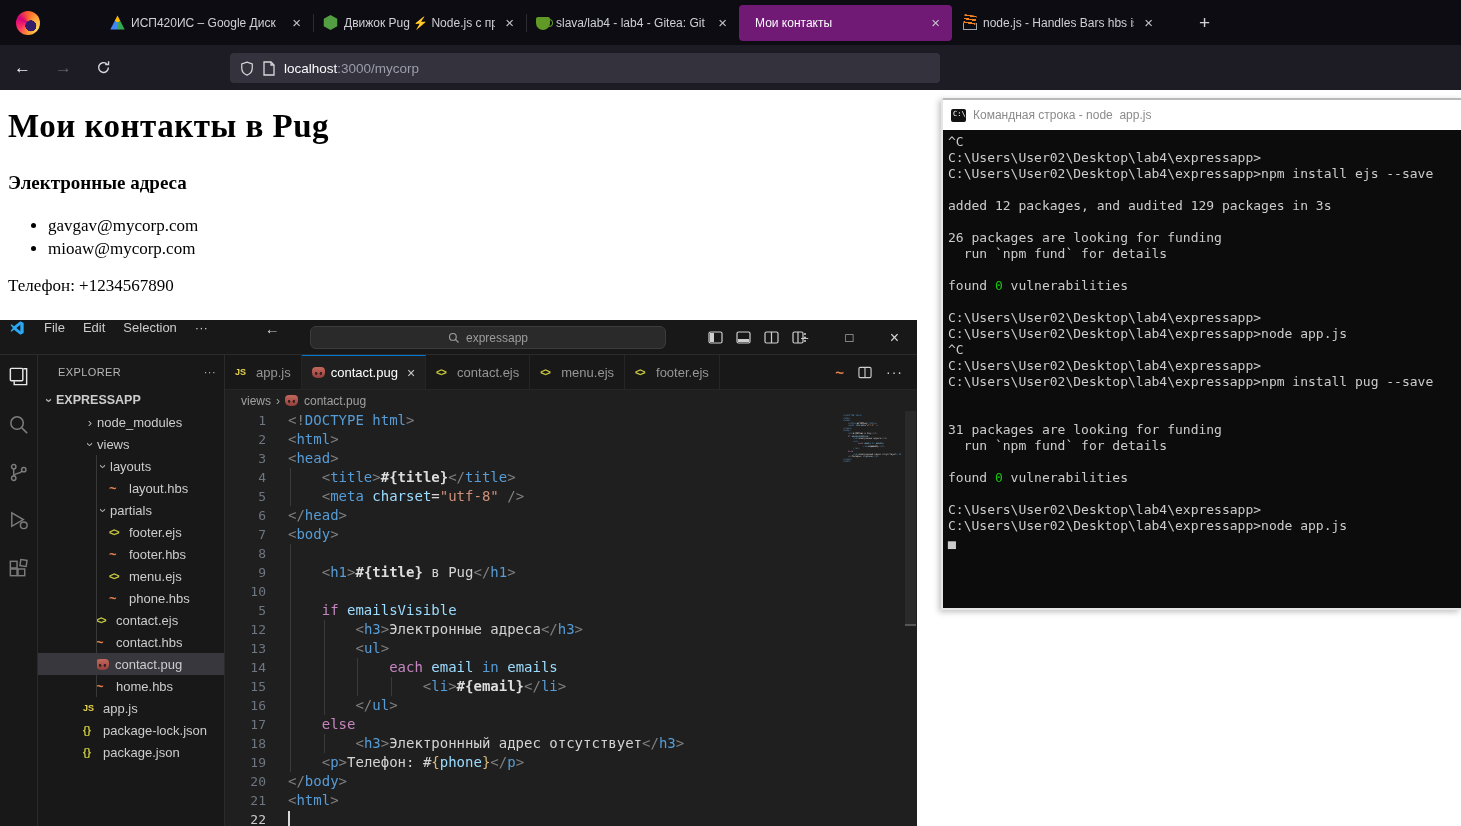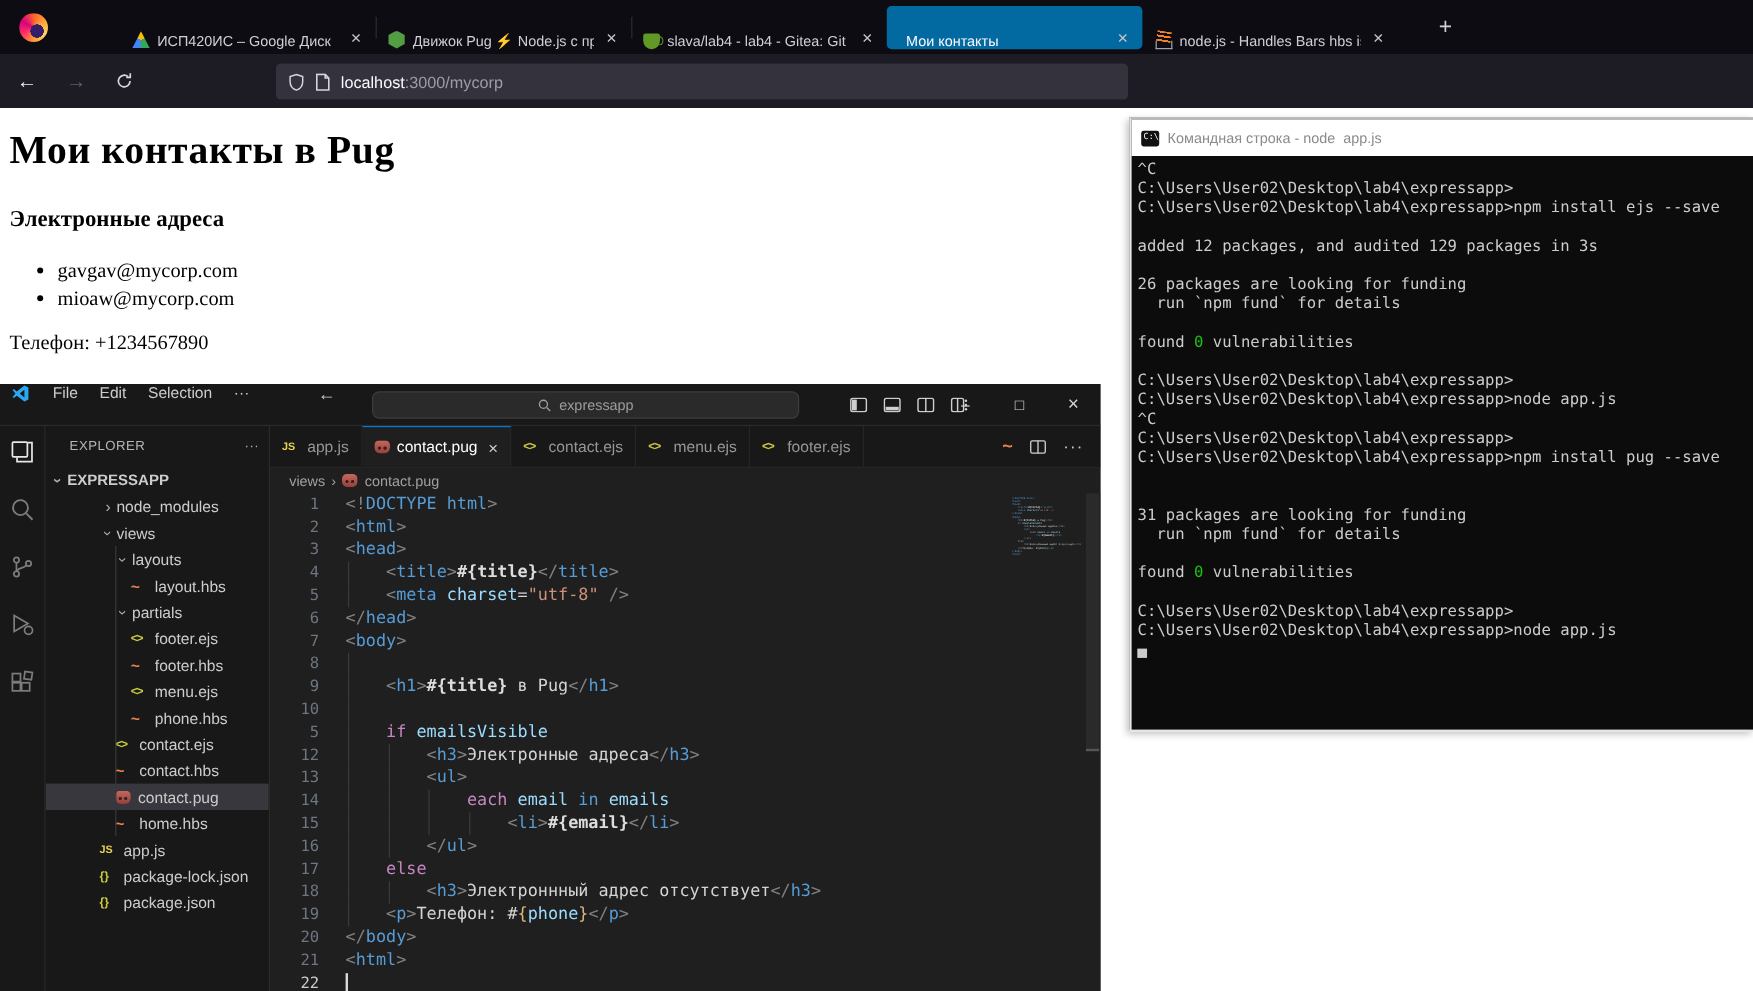--- a/index.html
+++ b/index.html
@@ -7,24 +7,24 @@
   #screen{position:relative;width:1461px;height:826px;background:#fff;overflow:hidden;
     font-family:"Liberation Sans",sans-serif;-webkit-font-smoothing:antialiased}
 
   
   .tabbar{position:absolute;left:0;top:0;width:1461px;height:45px;background:#0d0c12;
     display:flex;align-items:center}
   .fflogo{width:24px;height:24px;border-radius:50%;margin:0 18px 0 16px;flex:0 0 auto;
     background:radial-gradient(circle at 62% 62%, #341d6b 0 26%, transparent 27%),
       conic-gradient(#ff5f2e,#ffa438,#ffd75e,#ff9b2e,#ff2f64,#d5027d,#ff5f2e);}
   .tabstrip{display:flex;align-items:center;height:45px;margin-left:42px}
-  .btab{width:213px;height:36px;display:flex;align-items:flex-end;padding:0 8px 0 10px;
+  .btab{width:213px;height:36px;display:flex;align-items:center;padding:0 8px 0 10px;
     border-radius:4px;color:#cfcfd8;font-size:12px;position:relative}
   .btab+.btab::before{content:"";position:absolute;left:0;top:9px;bottom:9px;width:1px;background:#2c2b33}
-  .btab.active{background:#0369a1;color:#fbfbfe}
+  .btab.active{background:#701a75;color:#fbfbfe}
   .btab.active::before,.btab.active+.btab::before{display:none}
   .ttitle{flex:1;overflow:hidden;white-space:nowrap;margin:0 6px}
   .tclose{color:#c2c2cb;font-size:15px;line-height:14px;padding:1px 4px;border-radius:3px}
   .ticon{width:15px;height:15px;flex:0 0 auto;position:relative}
   .ticon.drive{background:conic-gradient(from 180deg,#4285f4 0 33%,#fbbc04 0 66%,#34a853 0);
     clip-path:polygon(50% 4%,98% 96%,2% 96%)}
   .ticon.node{background:#539e43;clip-path:polygon(50% 0,95% 25%,95% 75%,50% 100%,5% 75%,5% 25%)}
   .ticon.gitea{background:#609926;border-radius:2px 2px 7px 7px;width:14px;height:13px;margin-top:2px}
   .ticon.gitea::after{content:"";position:absolute;right:-3px;top:2px;width:4px;height:6px;
     border:1.5px solid #609926;border-left:none;border-radius:0 4px 4px 0}

